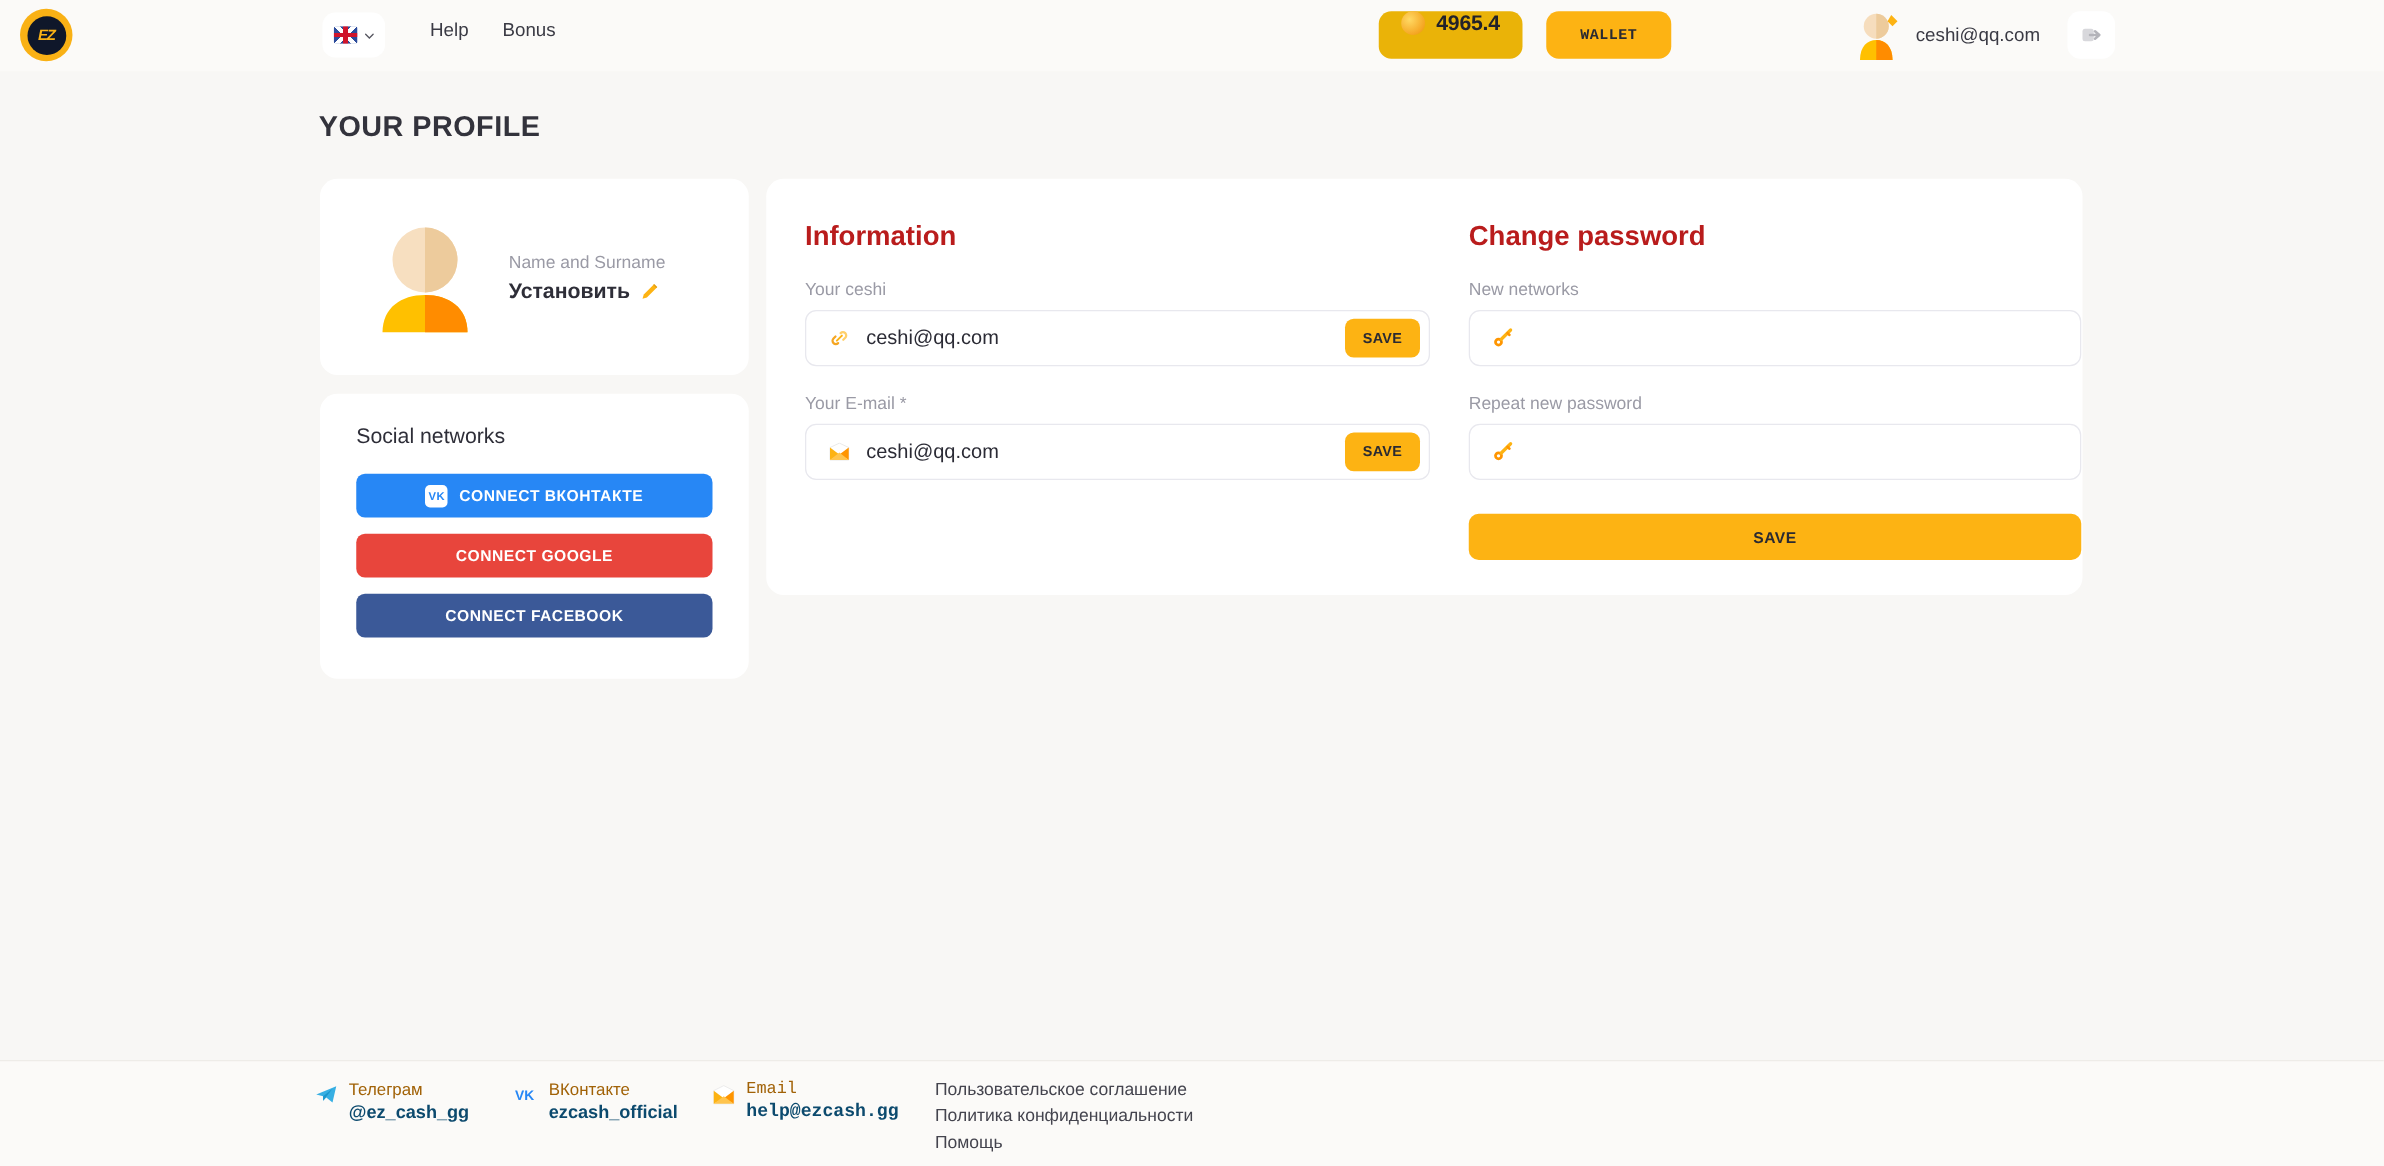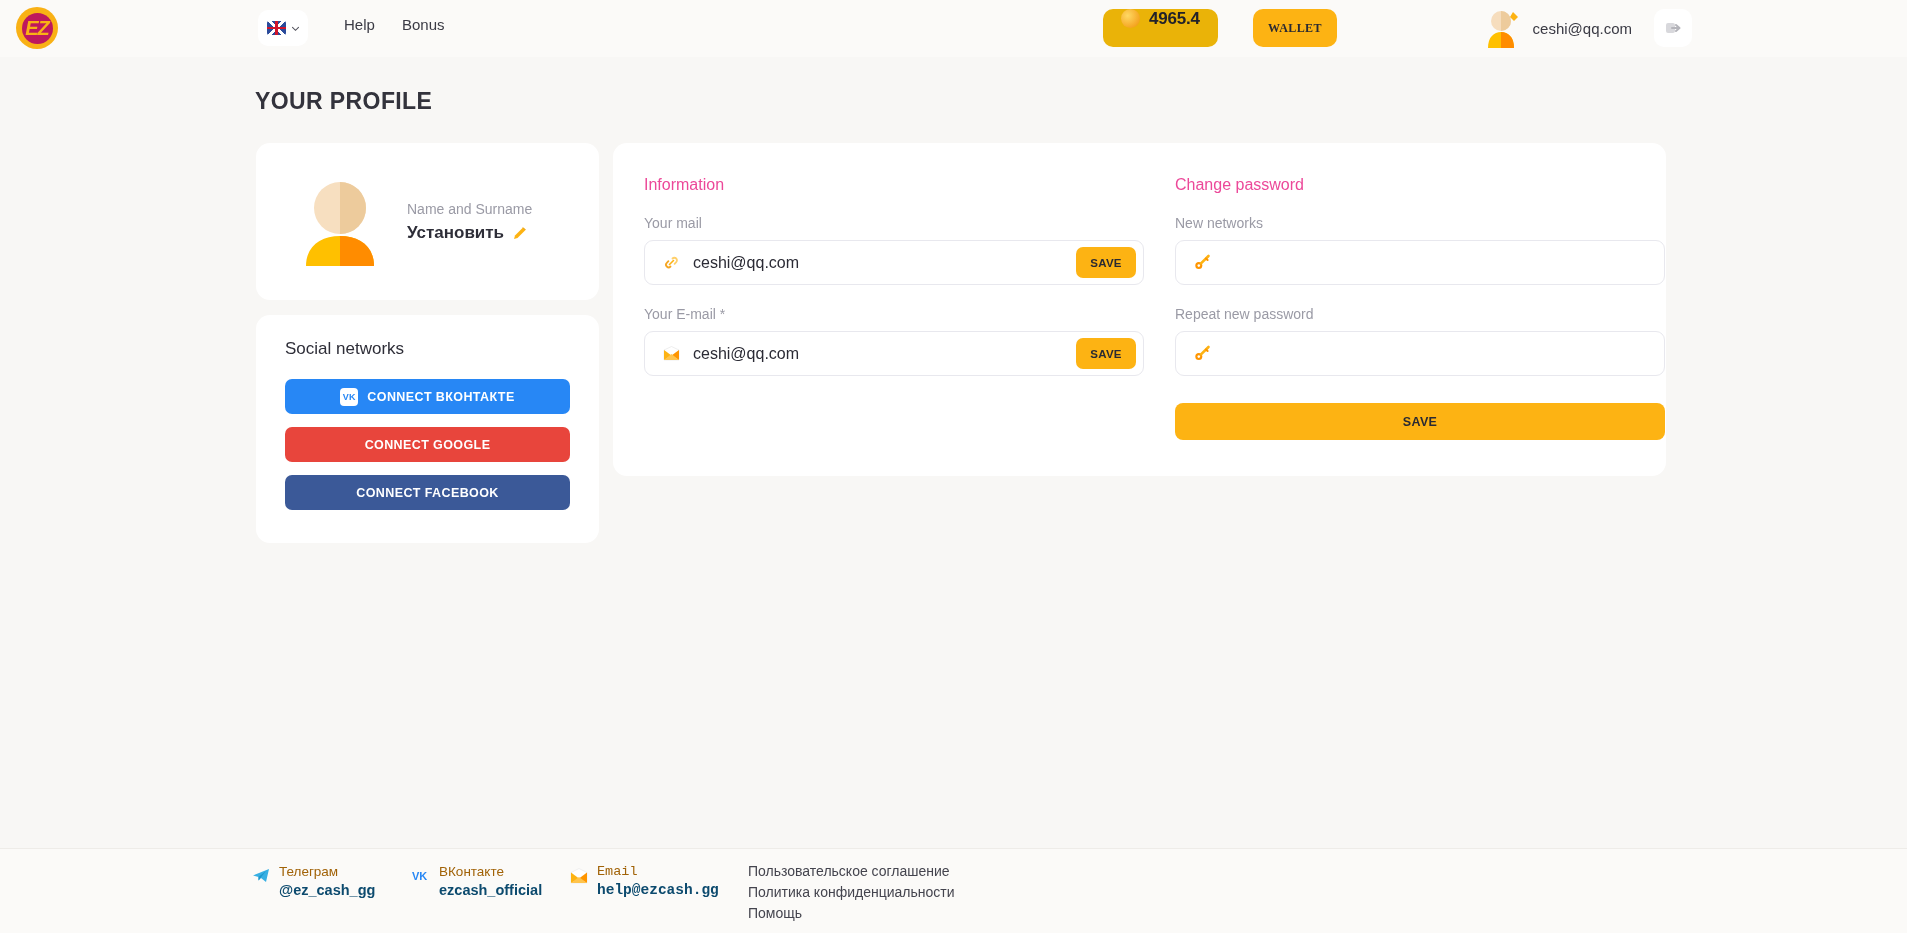--- a/index.html
+++ b/index.html
@@ -20,23 +20,23 @@
     align-items: center;
   }
   .logo {
     position: absolute; left: 16px; top: 7px;
     width: 42px; height: 42px; border-radius: 50%;
     background: #f9b115;
     display: flex; align-items: center; justify-content: center;
   }
   .logo-inner {
     width: 31px; height: 31px; border-radius: 50%;
-    background: #be185d;
+    background: #0f172a;
     display: flex; align-items: center; justify-content: center;
-    font-size: 20px; font-weight: bold; color: #f9b115;
+    font-size: 12px; font-weight: bold; color: #f9b115;
     font-style: italic; letter-spacing: -1px;
   }
   .lang-pill {
     position: absolute; left: 258px; top: 10px;
     width: 50px; height: 36px; border-radius: 10px;
     background: #ffffff;
     display: flex; align-items: center; justify-content: center; gap: 5px;
   }
   .flag {
     width: 19px; height: 14px; border-radius: 2px;
@@ -63,23 +63,23 @@
     padding: 0 18px;
   }
   .coin {
     width: 19px; height: 19px; border-radius: 50%;
     background: radial-gradient(circle at 35% 35%, #ffd964, #f5a623 70%, #e08e0b);
   }
   .balance-val { font-size: 17px; font-weight: bold; color: #22222a; letter-spacing: -0.2px; }
 
   .wallet-btn {
     position: absolute; right: 570px; top: 9px;
-    width: 84px; height: 38px; border-radius: 10px;
+    width: 100px; height: 38px; border-radius: 10px;
     background: #fdb313; border: none;
-    font-family: Liberation Serif, serif; font-size: 12px; font-weight: bold;
+    font-family: Liberation Mono, monospace; font-size: 12px; font-weight: bold;
     color: #2a2a32; letter-spacing: 0.4px; cursor: pointer;
   }
 
   .user-block {
     position: absolute; right: 275px; top: 8px;
     display: flex; align-items: center; gap: 11px;
   }
   .avatar-sm { width: 38px; height: 40px; position: relative; }
   .user-email { font-size: 15px; color: #3a3a44; }
 
@@ -137,21 +137,21 @@
   
   .main-panel {
     position: absolute; left: 613px; top: 143px;
     width: 1053px; height: 333px;
     background: #ffffff; border-radius: 14px;
     display: flex;
   }
   .col { padding: 33px 0 0 0; }
   .col-left { width: 500px; margin-left: 31px; }
   .col-right { width: 490px; margin-left: 31px; }
-  .section-title { font-size: 16px; color: #ec4899; font-weight: 400; margin-bottom: 21px; }
+  .section-title { font-size: 22px; color: #b91c1c; font-weight: 700; margin-bottom: 21px; }
   .field-label { font-size: 14px; color: #9a9aa5; margin-bottom: 9px; }
 
   .input-row {
     position: relative;
     height: 45px; border: 1px solid #e8e8ee; border-radius: 9px;
     background: #ffffff;
     display: flex; align-items: center;
     margin-bottom: 21px;
   }
   .input-icon { margin-left: 18px; width: 18px; font-size: 15px; display: flex; }
@@ -280,21 +280,21 @@
   <button class="social-btn" style="background:#3b5998">
     <span>CONNECT FACEBOOK</span>
   </button>
 </div>
 
 <div class="main-panel">
 
   <div class="col col-left">
     <div class="section-title">Information</div>
 
-    <div class="field-label">Your mail</div>
+    <div class="field-label">Your ceshi</div>
     <div class="input-row">
       <span class="input-icon">
         <svg width="17" height="17" viewBox="0 0 17 17">
           <path d="M6.5 10.5 L10.5 6.5" stroke="#fdb313" stroke-width="1.6" stroke-linecap="round"></path>
           <path d="M9.5 4.5 a2.6 2.6 0 0 1 3.7 3.7 L11.6 9.8" stroke="#ffd06b" stroke-width="1.8" fill="none" stroke-linecap="round"></path>
           <path d="M7.5 12.5 a2.6 2.6 0 0 1 -3.7 -3.7 L5.4 7.2" stroke="#f5a623" stroke-width="1.8" fill="none" stroke-linecap="round"></path>
         </svg>
       </span>
       <input class="input-val" value="ceshi@qq.com" style="">
       <button class="inline-save">SAVE</button>

